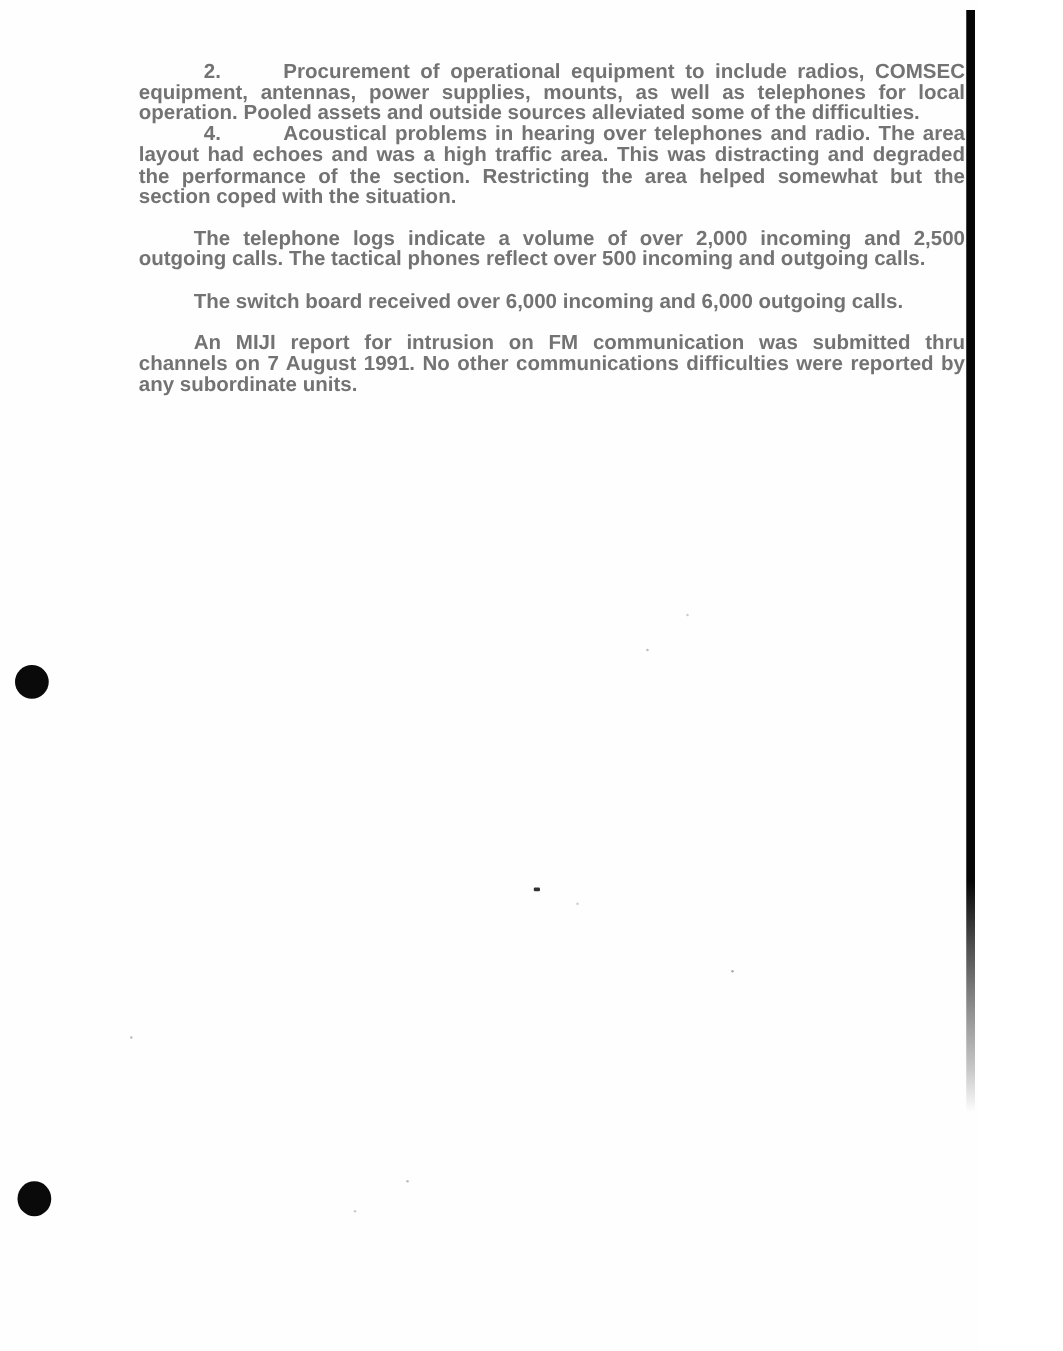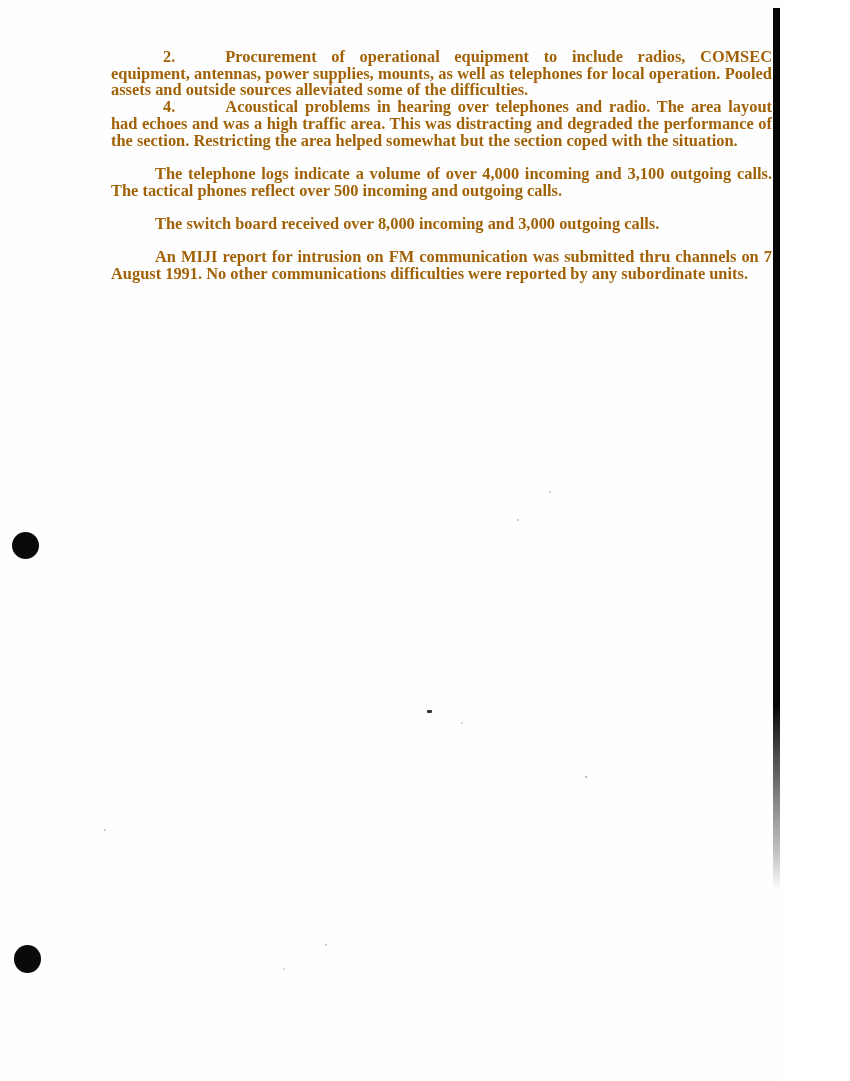--- a/index.html
+++ b/index.html
@@ -6,23 +6,23 @@
     margin: 0;
     padding: 0;
     background: #ffffff;
   }
   .page {
     position: relative;
     width: 782px;
     height: 1081px;
     background: #fefefe;
     overflow: hidden;
-    font-family: Liberation Serif, serif;
+    font-family: Liberation Sans, sans-serif;
     font-weight: bold;
-    color: #a16207;
+    color: #737373;
     font-size: 16.4px;
     line-height: 16.7px;
   }
   
   .doc {
     position: absolute;
     left: 111px;
     top: 49px;
     width: 661px;
     text-align: justify;
@@ -81,20 +81,20 @@
   <div class="speck" style="left:283px; top:968px; width:2px; height:2px; background:#cccccc;"></div>
 
   <main class="doc">
 
     <p class="para-numbered"><span class="num">2.</span><span>Procurement of operational equipment to include radios, COMSEC equipment, antennas, power supplies, mounts, as well as telephones for local operation.  Pooled assets and outside sources alleviated some of the difficulties.</span></p>
 
 
     <p class="para-numbered"><span class="num">4.</span><span>Acoustical problems in hearing over telephones and radio.  The area layout had echoes and was a high traffic area.  This was distracting and degraded the performance of the section.  Restricting the area helped somewhat but the section coped with the situation.</span></p>
 
 
-    <p class="para-plain spaced"><span>The telephone logs indicate a volume of over 4,000 incoming and 3,100 outgoing calls.  The tactical phones reflect over 500 incoming and outgoing calls.</span></p>
+    <p class="para-plain spaced"><span>The telephone logs indicate a volume of over 2,000 incoming and 2,500 outgoing calls.  The tactical phones reflect over 500 incoming and outgoing calls.</span></p>
 
-    <p class="para-plain spaced"><span>The switch board received over 8,000 incoming and 3,000 outgoing calls.</span></p>
+    <p class="para-plain spaced"><span>The switch board received over 6,000 incoming and 6,000 outgoing calls.</span></p>
 
     <p class="para-plain spaced"><span>An MIJI report for intrusion on FM communication was submitted thru channels on 7 August 1991.  No other communications difficulties were reported by any subordinate units.</span></p>
 
   </main>
 </div>
 
 </body></html>

